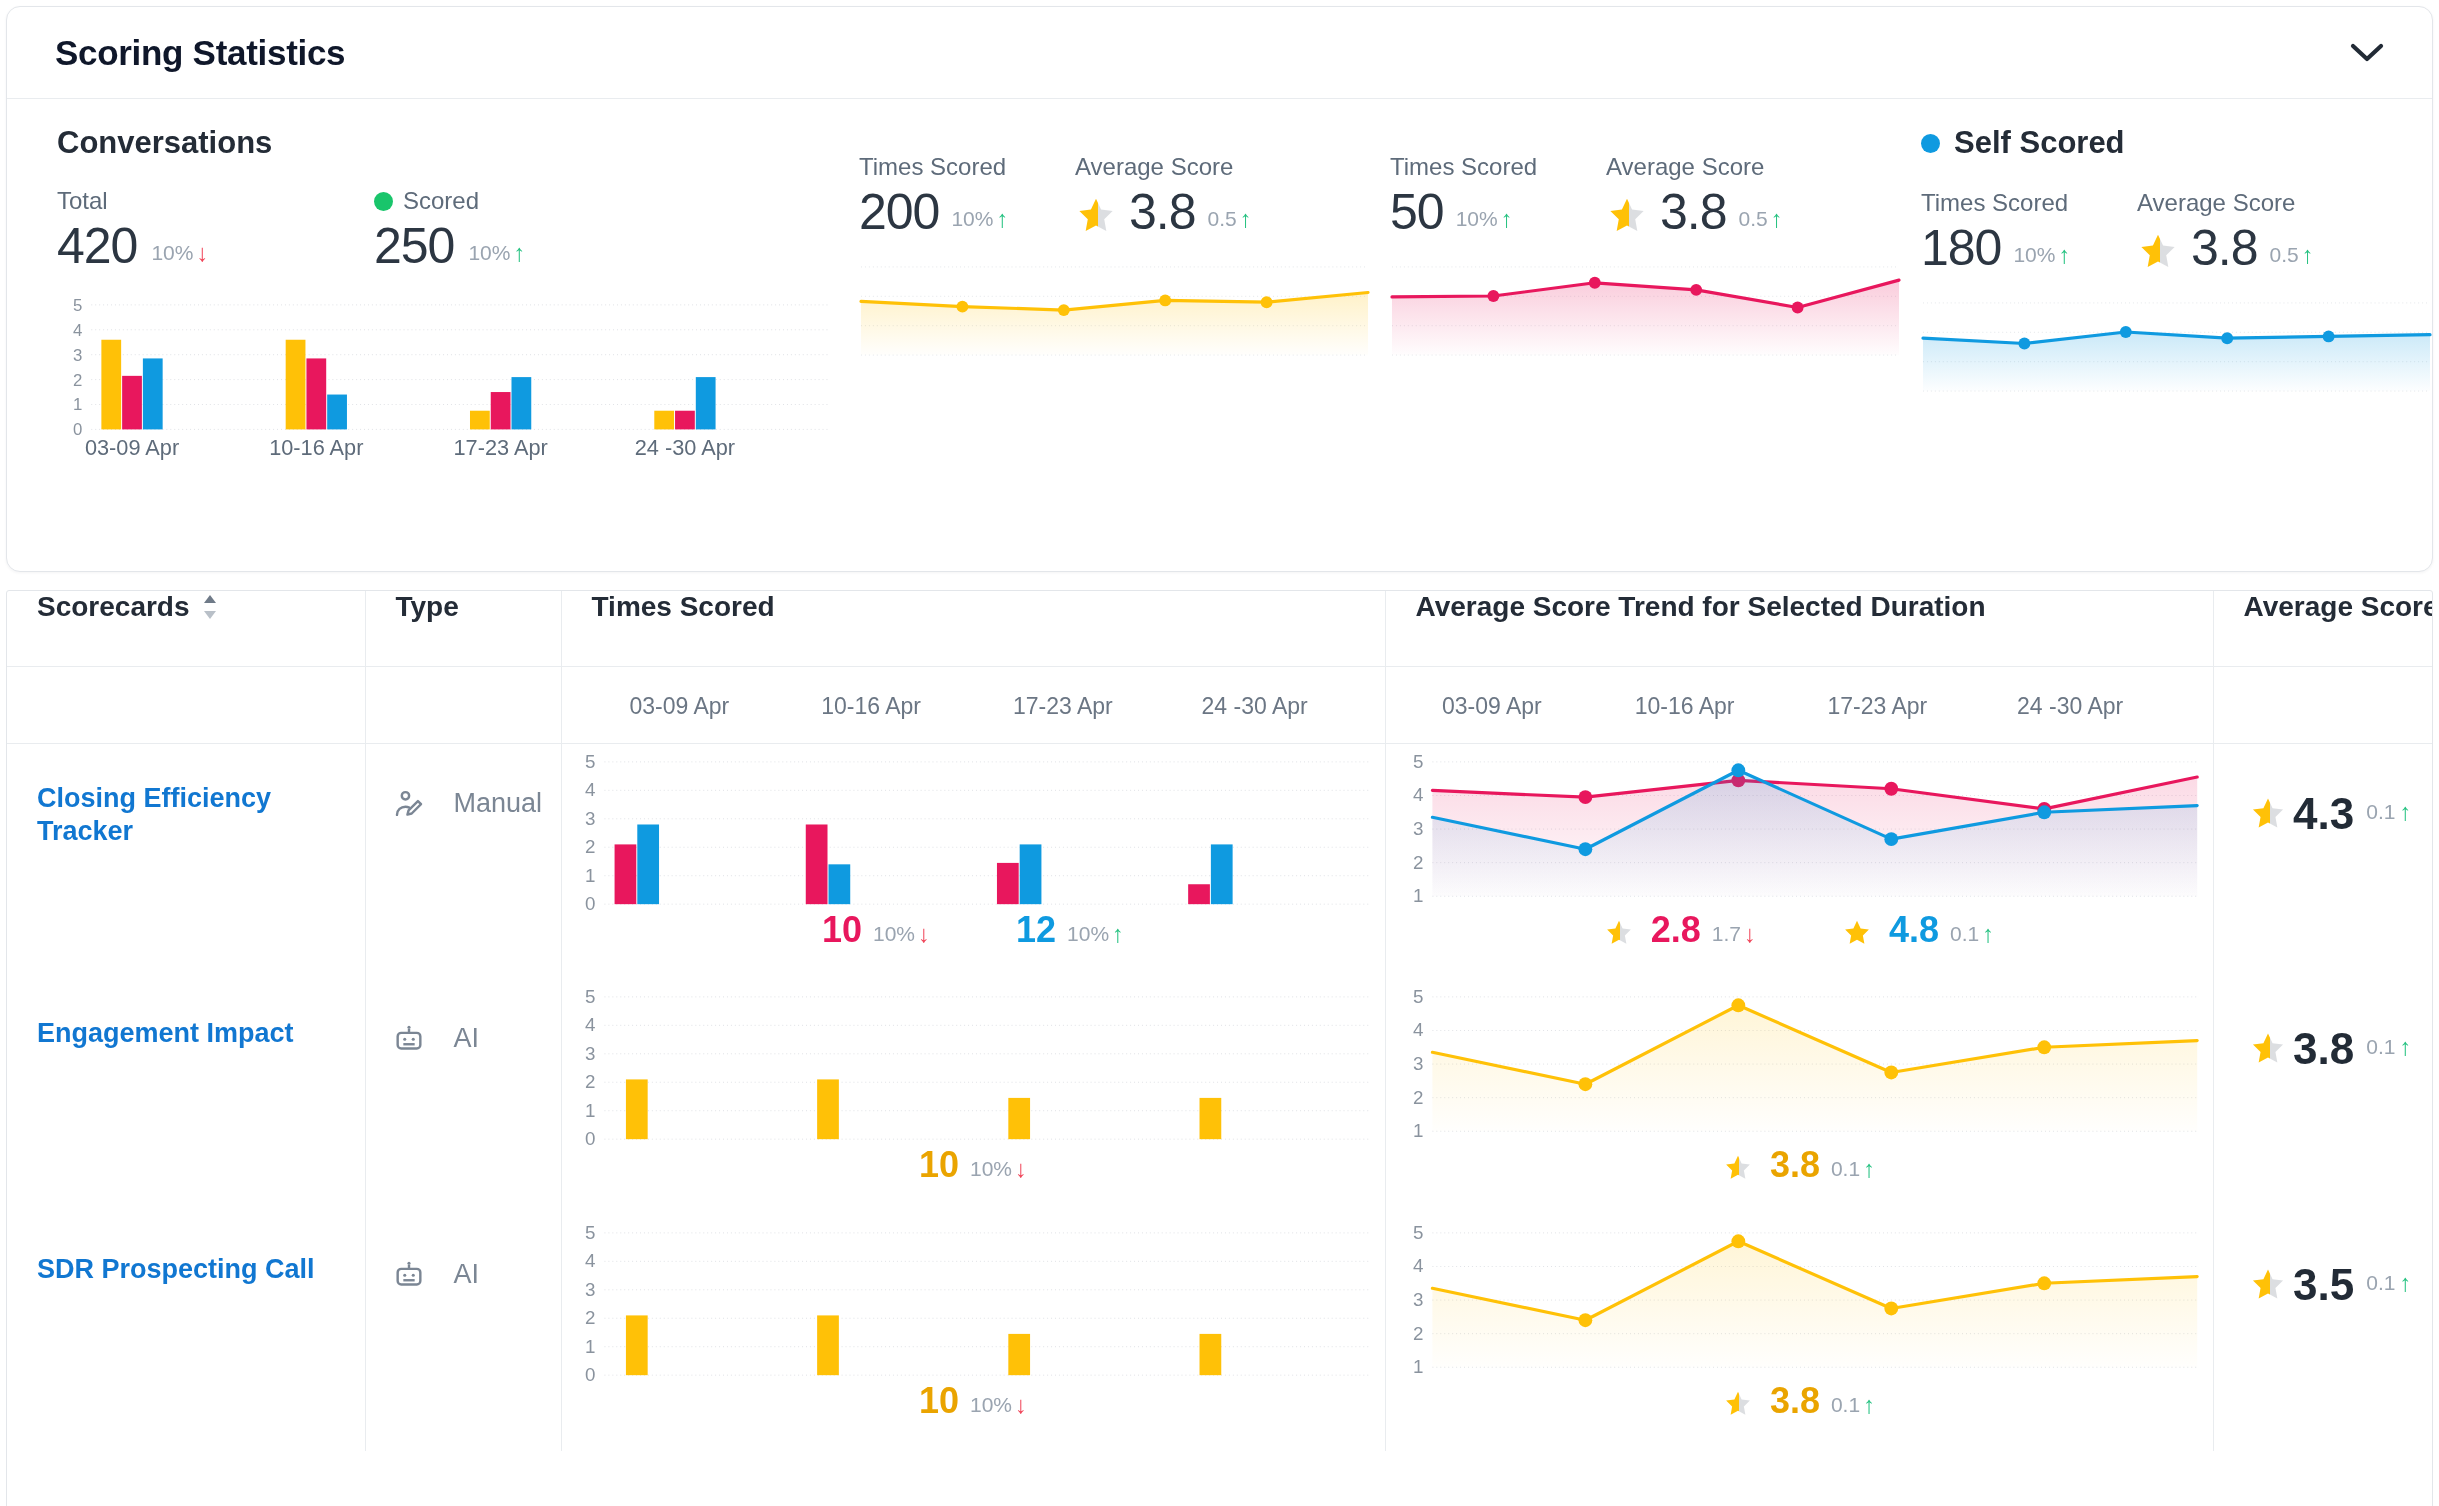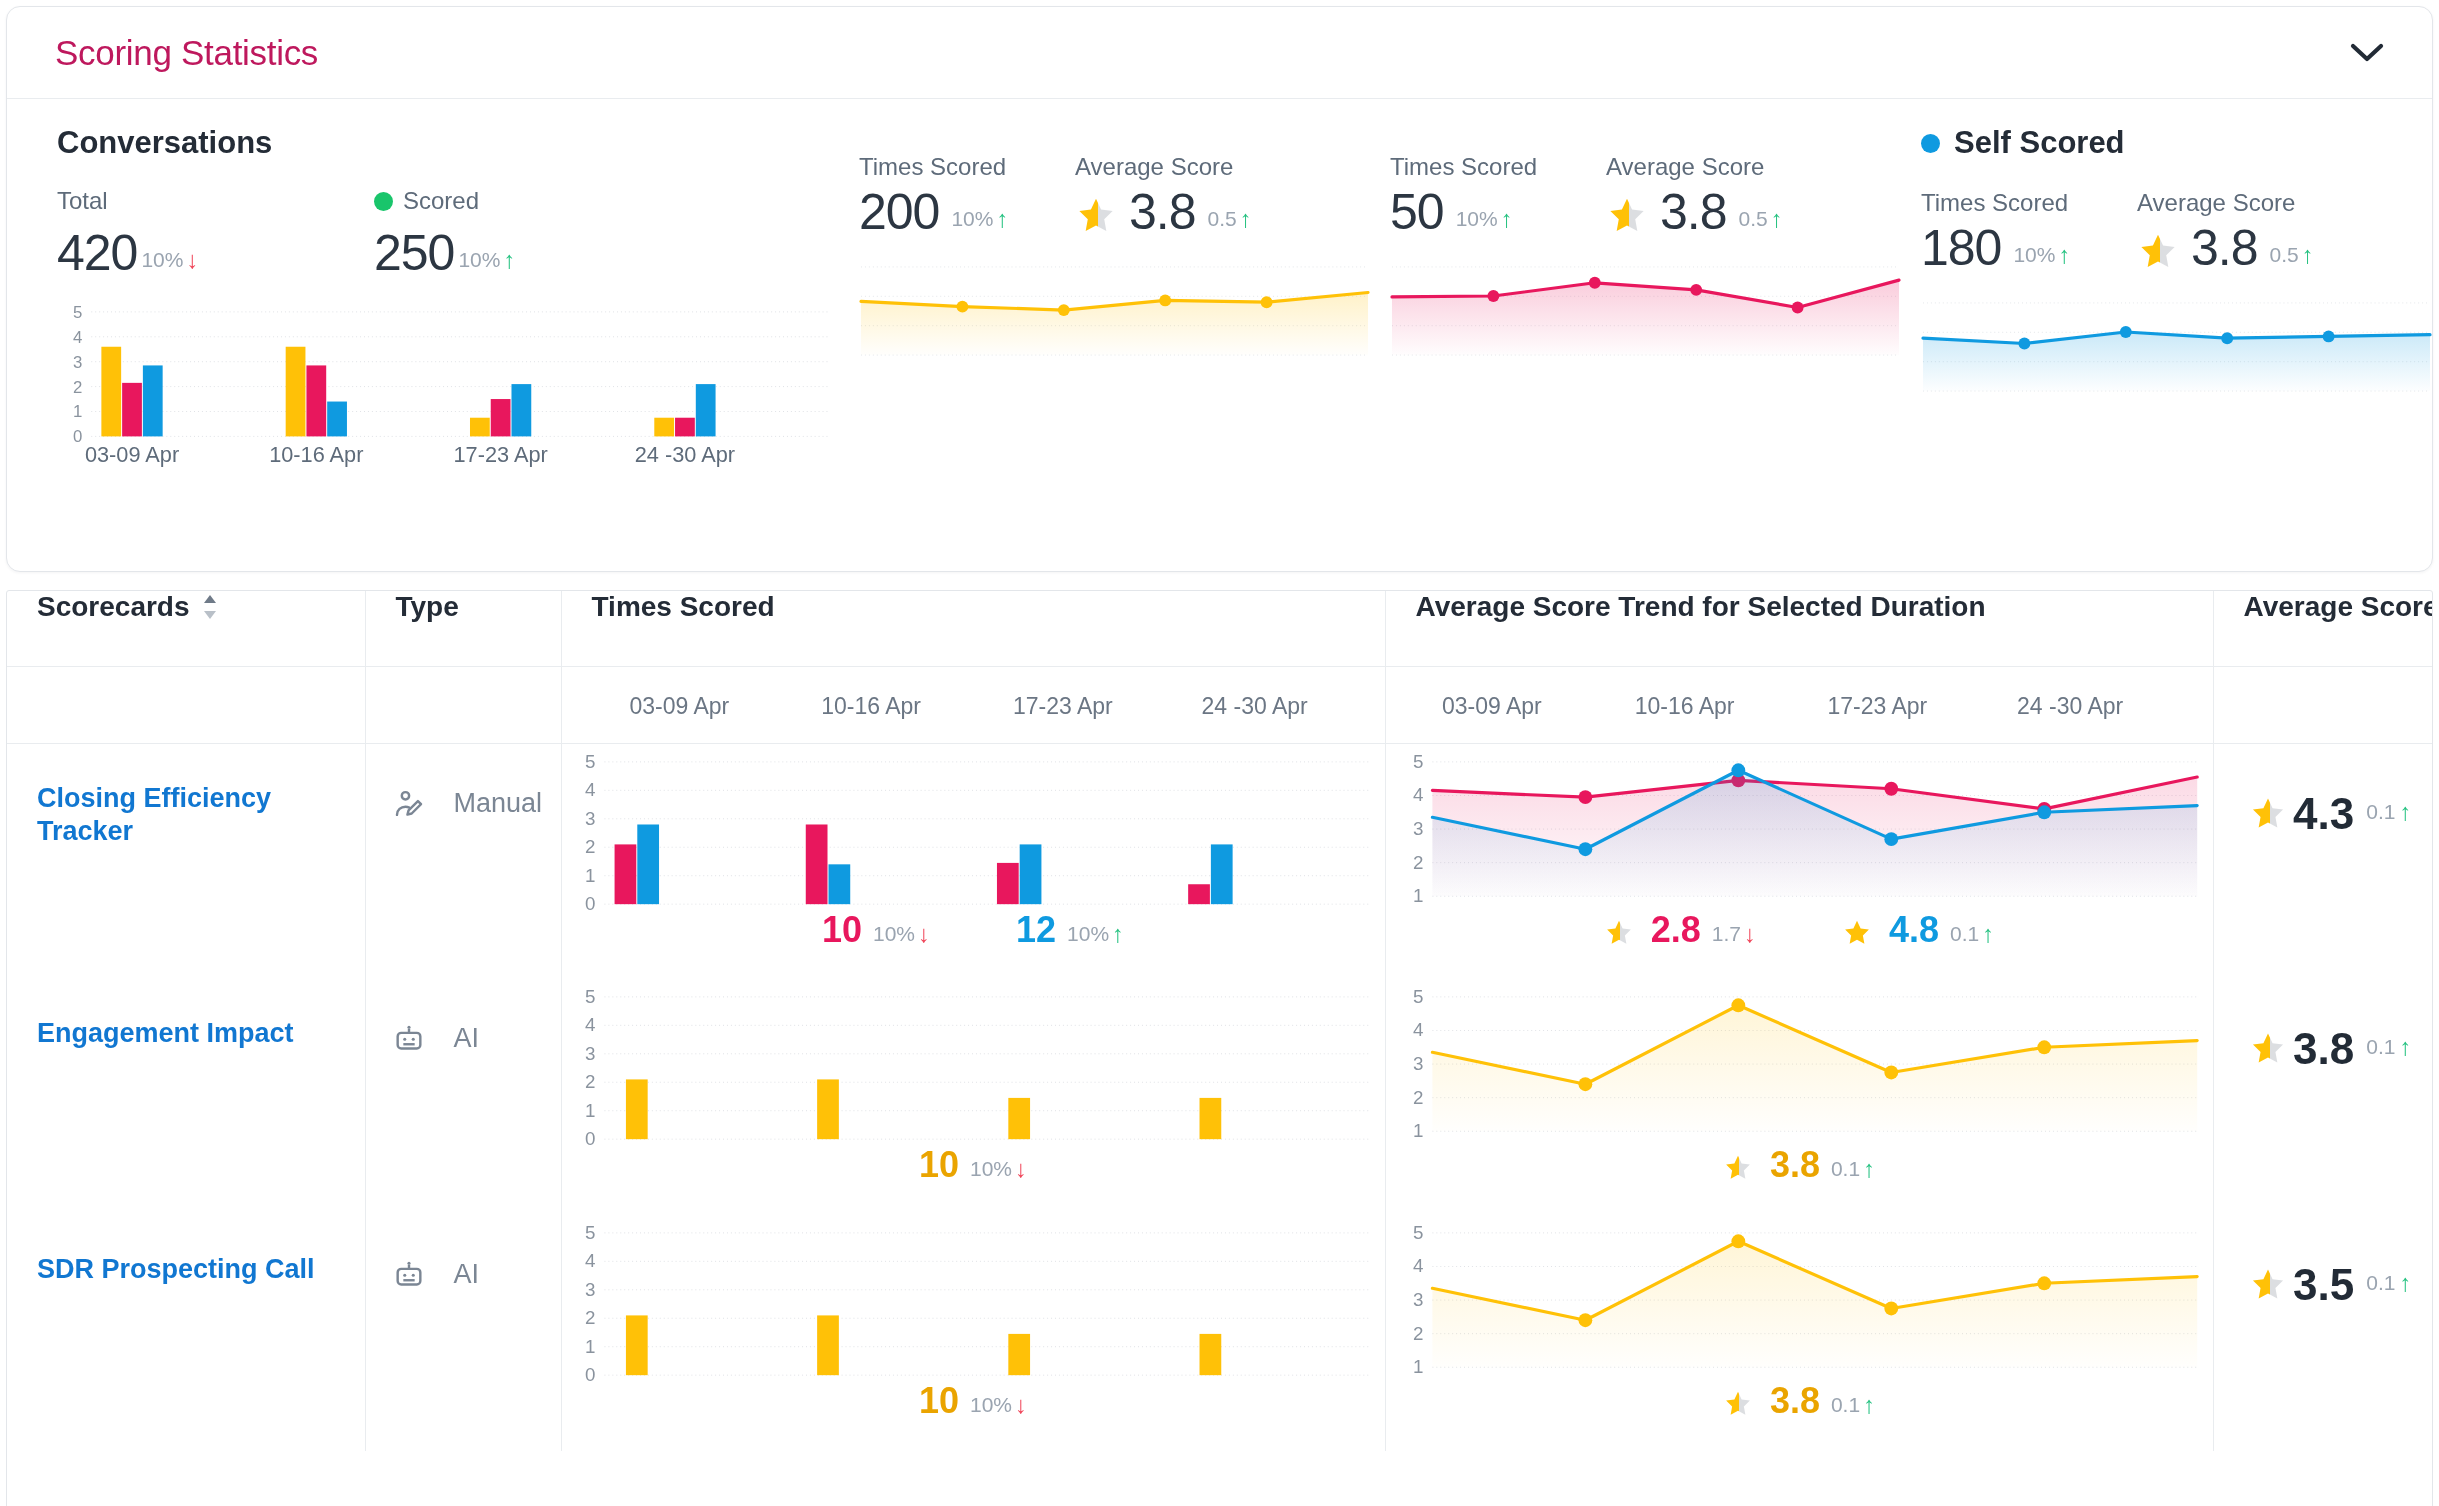--- a/index.html
+++ b/index.html
@@ -19,33 +19,33 @@
     background: #fff;
     box-shadow: 0 1px 3px rgba(30,40,60,.05);
   }
   .top-card { height: 566px; display: flex; flex-direction: column; }
   .card-head {
     height: 92px; flex: 0 0 92px;
     display: flex; align-items: center; justify-content: space-between;
     padding: 0 38px 0 48px;
     border-bottom: 1px solid #e9ecef;
   }
-  .card-title { font-size: 35px; font-weight: 400; letter-spacing: -0.3px; color: #be185d; }
+  .card-title { font-size: 35px; font-weight: 700; letter-spacing: -0.3px; color: #0f172a; }
   .chevron-btn { width: 55px; height: 55px; display:flex; align-items:center; justify-content:center; cursor:pointer; }
 
   .card-body { flex: 1; display: flex; padding: 26px 30px 0 30px; }
 
   
   .conv { width: 891px; padding-left: 20px; }
   .sec-title { font-size: 31px; font-weight: 700; color: #242c37; }
   .conv-stats { display: flex; margin-top: 26px; }
   .stat-col { width: 317px; }
   .stat-label { font-size: 24px; color: #5e6b7a; display: flex; align-items: center; gap: 10px; }
   .dot { width: 19px; height: 19px; border-radius: 50%; display:inline-block; }
-  .stat-row { display: flex; align-items: flex-end; gap: 4px; margin-top: 13px; }
+  .stat-row { display: flex; align-items: flex-end; gap: 14px; margin-top: 6px; }
   .stat-num { font-size: 50px; font-weight: 400; color: #2c3642; line-height: 1; letter-spacing: -1px;}
   .delta { font-size: 21px; color: #9aa4b0; display:flex; align-items:center; gap:3px; padding-bottom:6px; }
   .arr { font-size: 24px; line-height: 1; }
   .arr.up { color: #25c281; }
   .arr.dn { color: #f0465a; }
 
   .conv-chart { margin-top: 24px; width: 782px; }
 
   
   .metrics { flex: 1; display: flex; gap: 0; }

